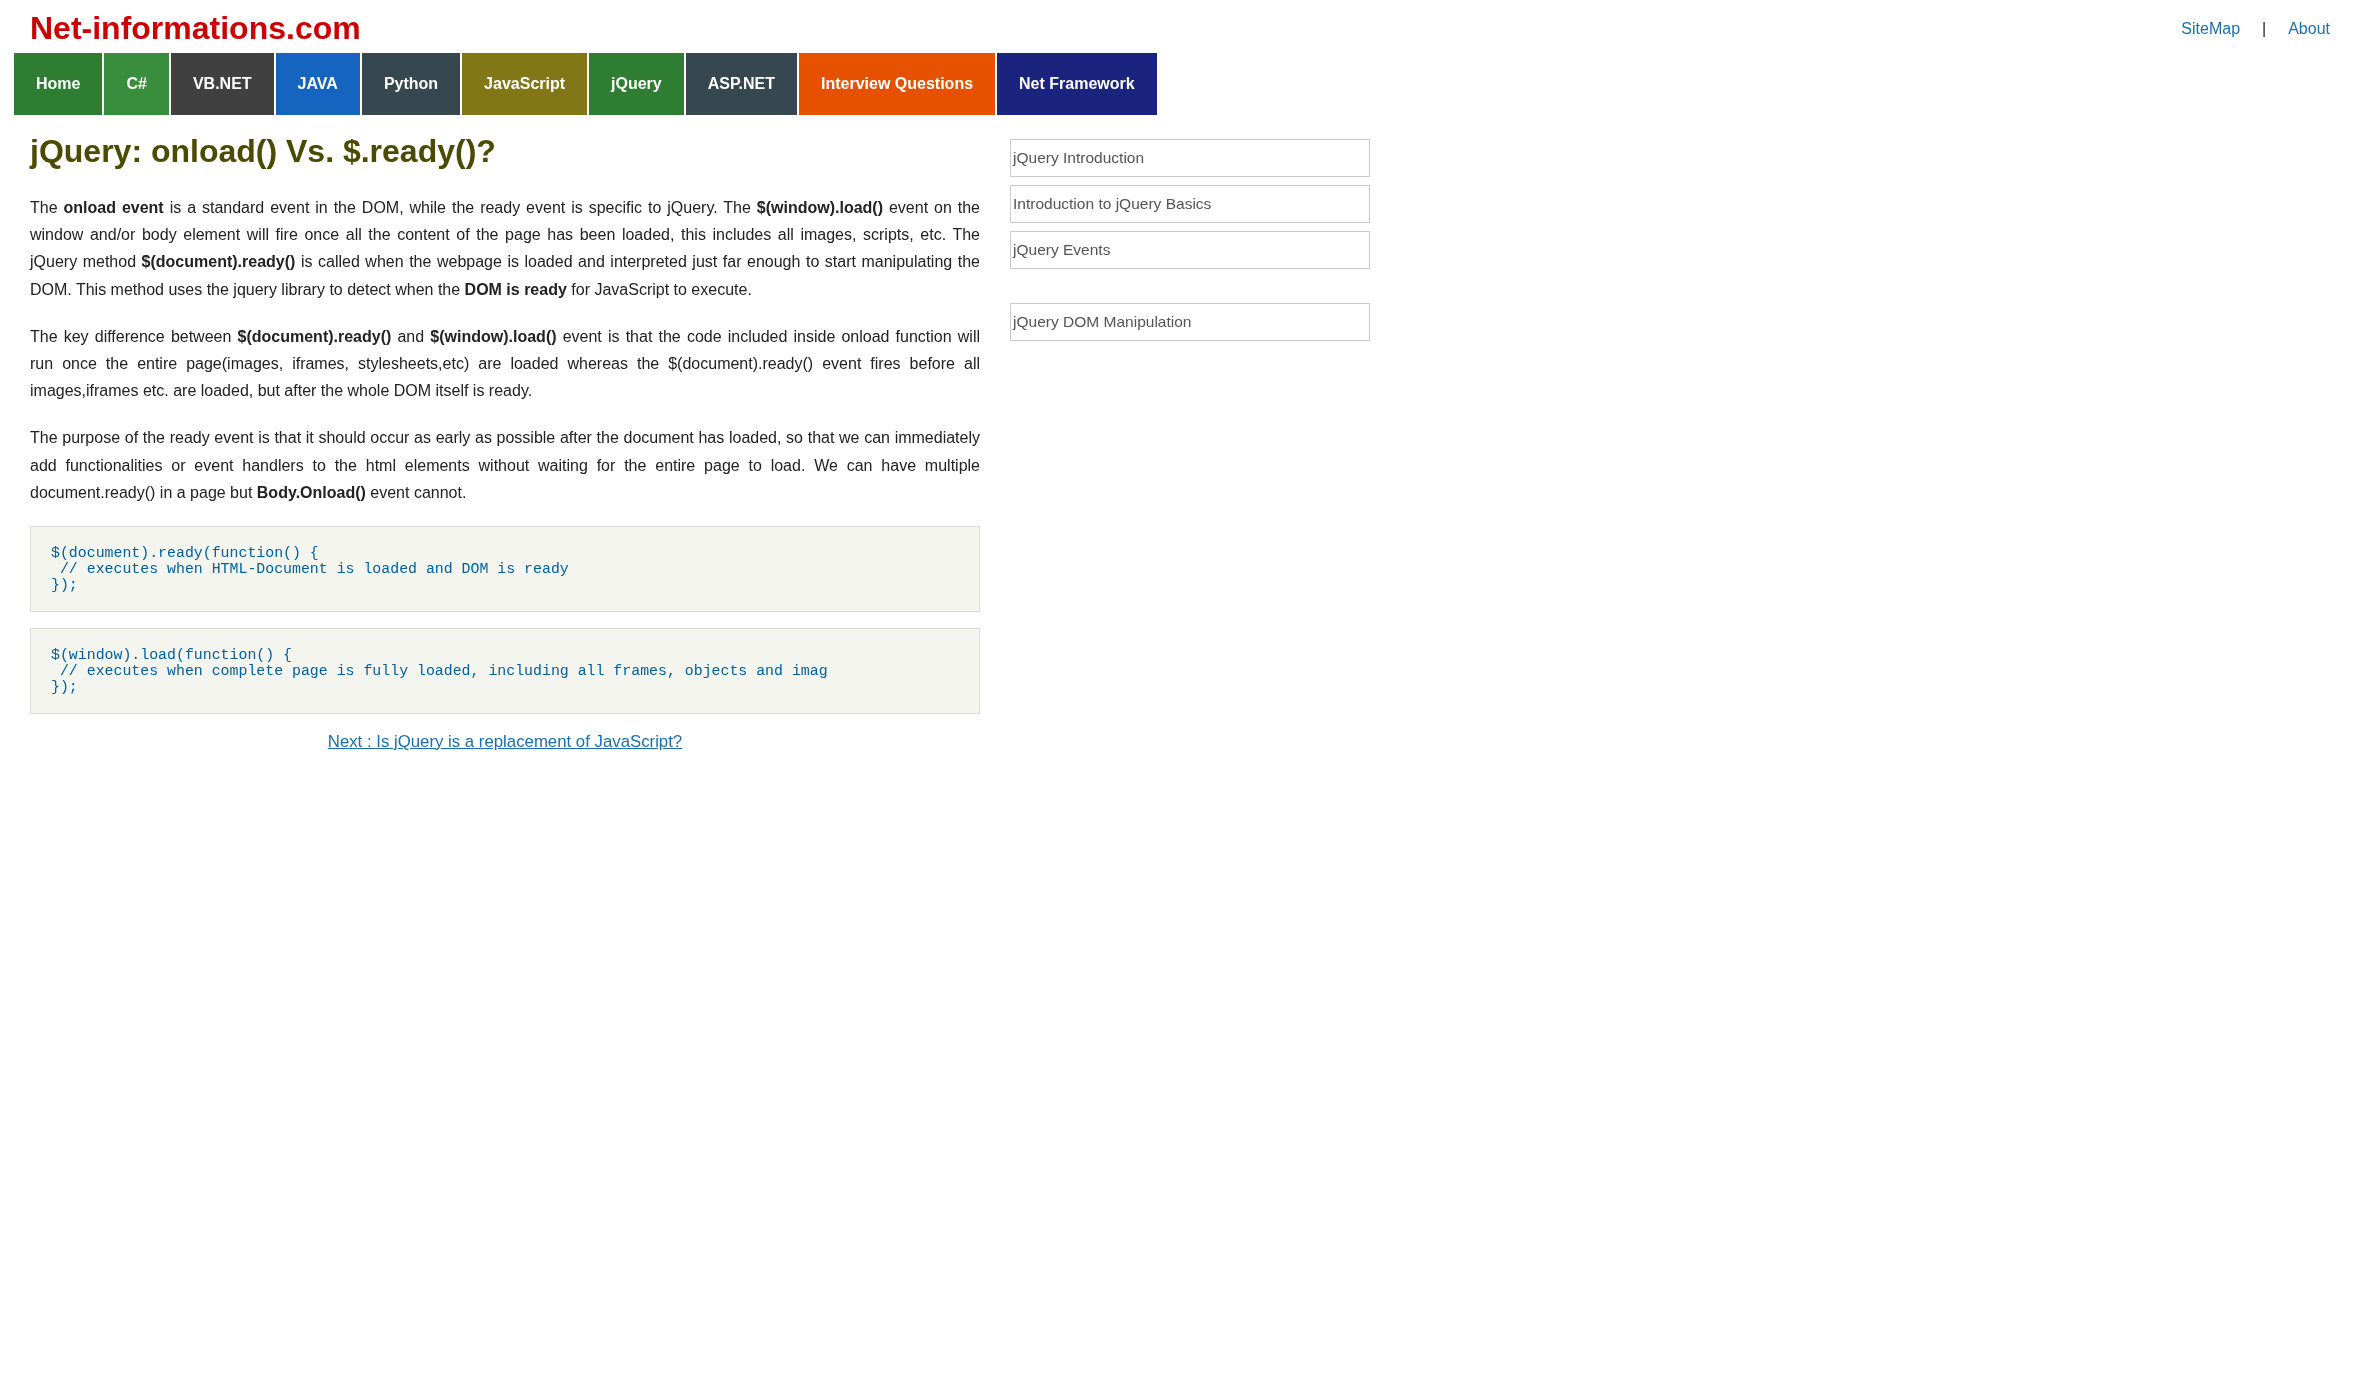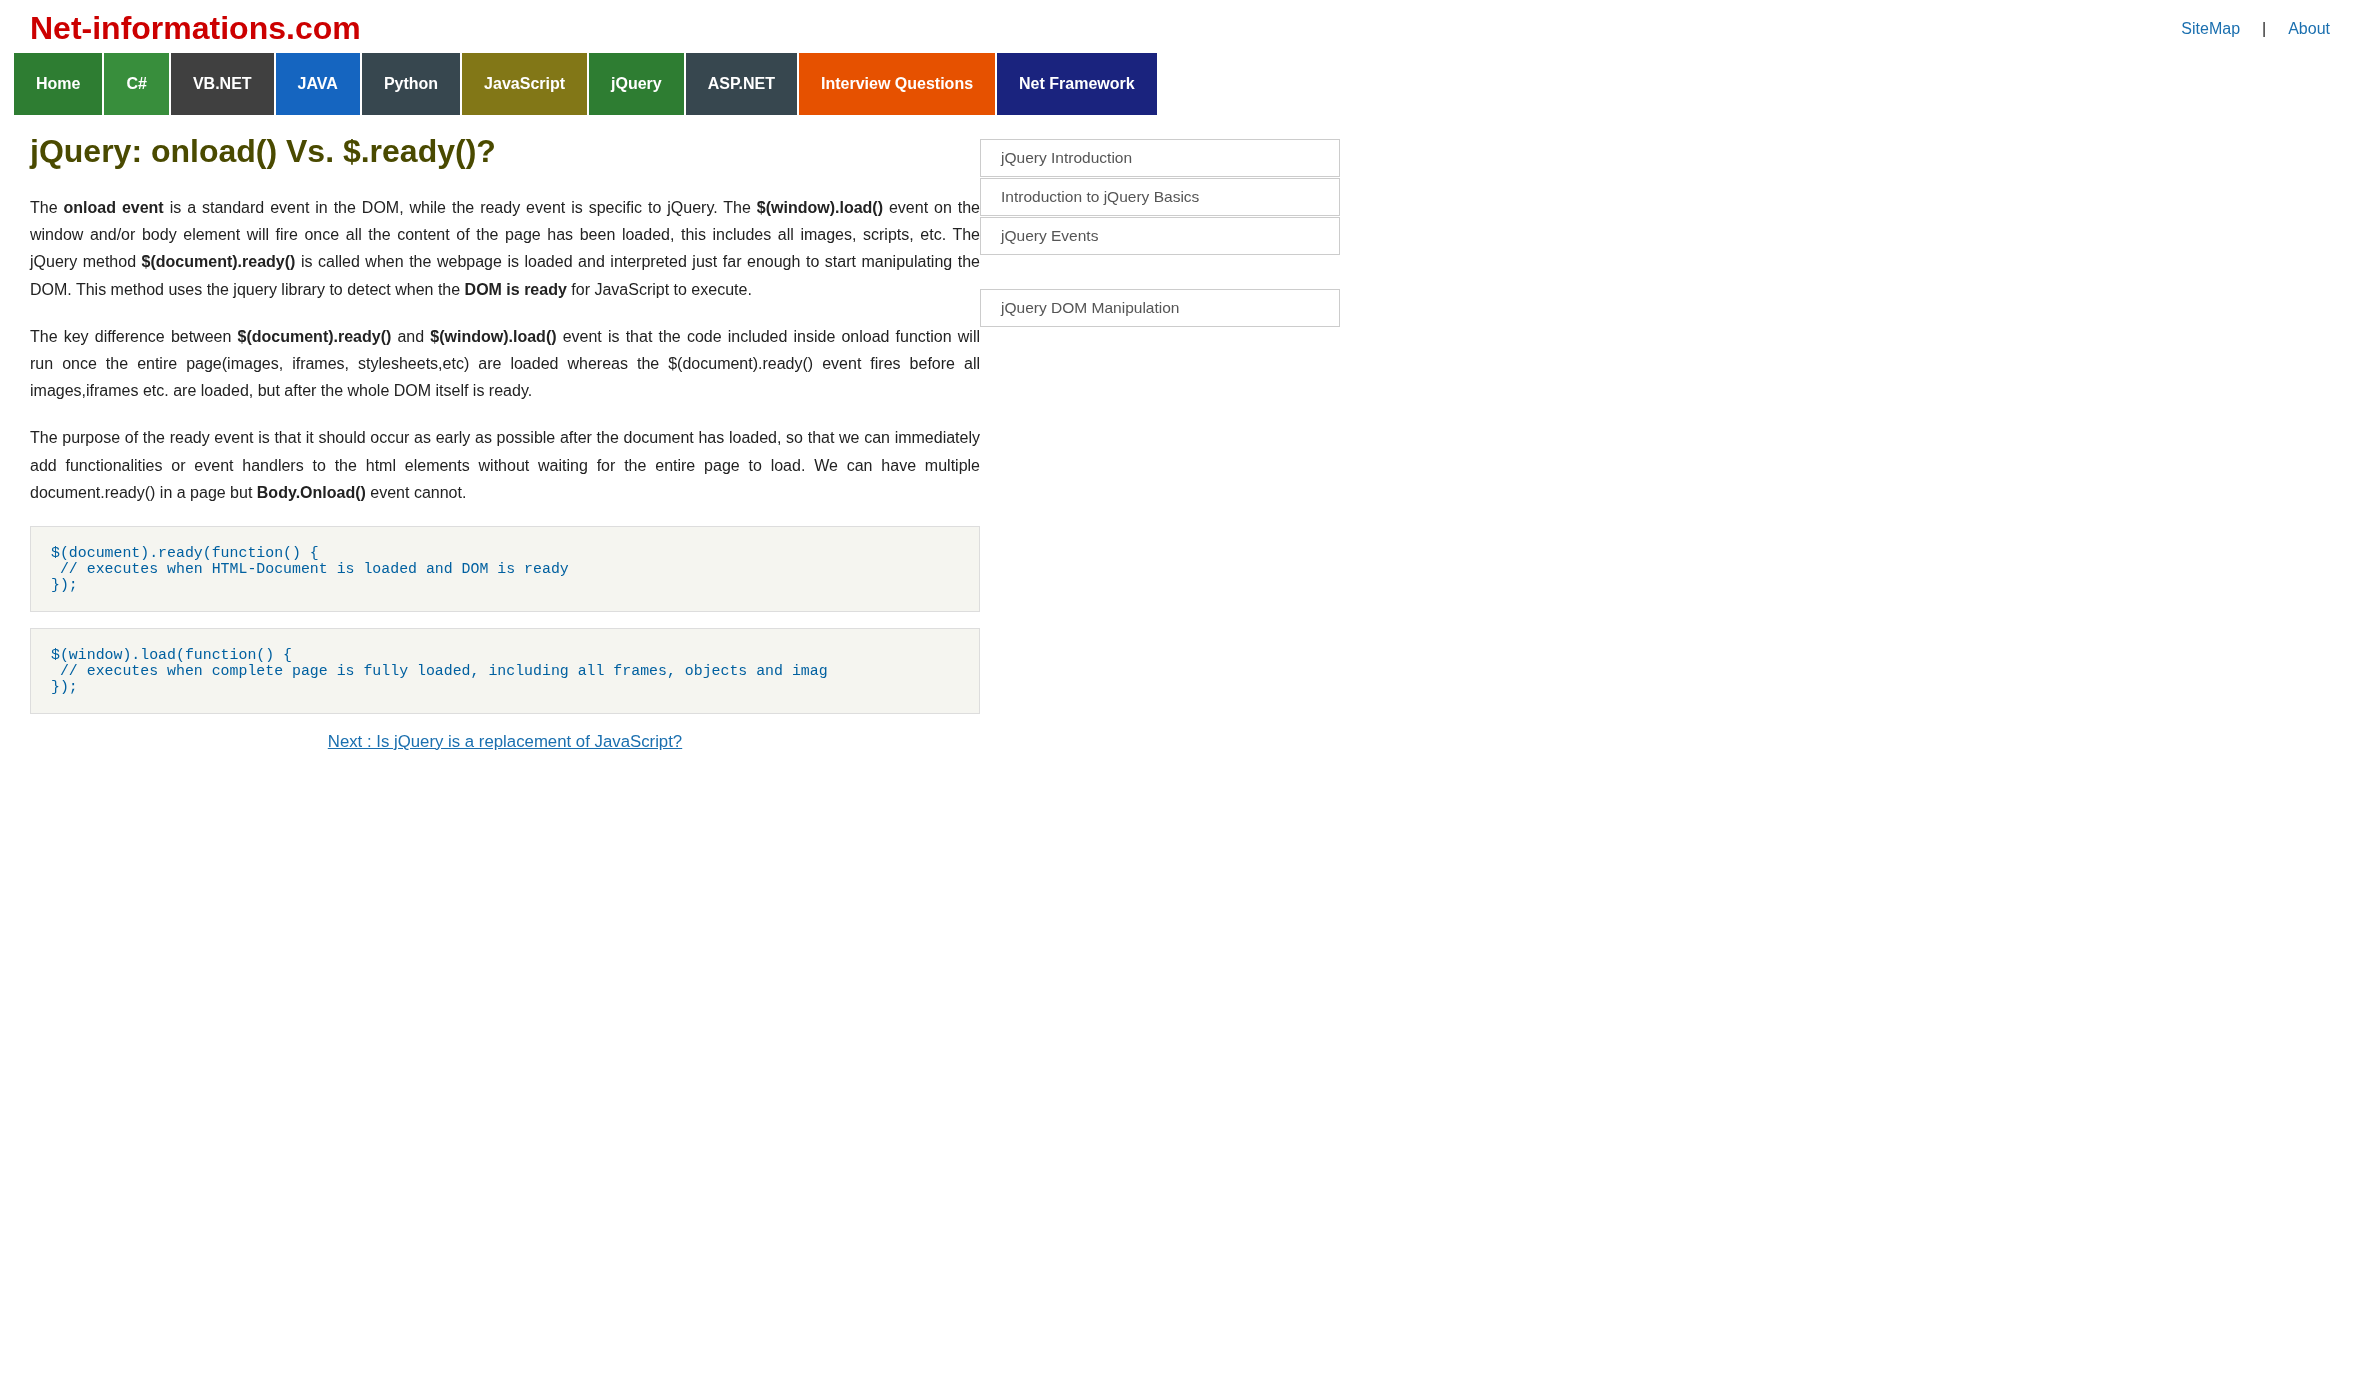--- a/index.html
+++ b/index.html
@@ -43,20 +43,21 @@
       font-weight: bold;
       font-size: 1rem;
       cursor: pointer;
       text-decoration: none;
       display: inline-block;
     }
 
     
     #main-layout {
       display: flex;
+      gap: 30px;
       padding: 0 30px;
       max-width: 2360px;
     }
     #content {
       flex: 1;
       max-width: 950px;
     }
     #sidebar {
       width: 360px;
       flex-shrink: 0;
@@ -102,26 +103,26 @@
       text-decoration: underline;
       cursor: pointer;
     }
 
     
     .sidebar-section {
       margin-bottom: 20px;
     }
     .sidebar-link {
       display: block;
-      padding: 9px 20px;
+      padding: 9px 2px;
       border: 1px solid #ccc;
       color: #555;
       text-decoration: none;
       font-size: 0.97rem;
-      margin-bottom: 1px;
+      margin-bottom: 8px;
       background: #fff;
       cursor: pointer;
     }
 
     .sidebar-spacer { height: 14px; }
   </style>
 </head>
 <body>
 
 <div id="header">

